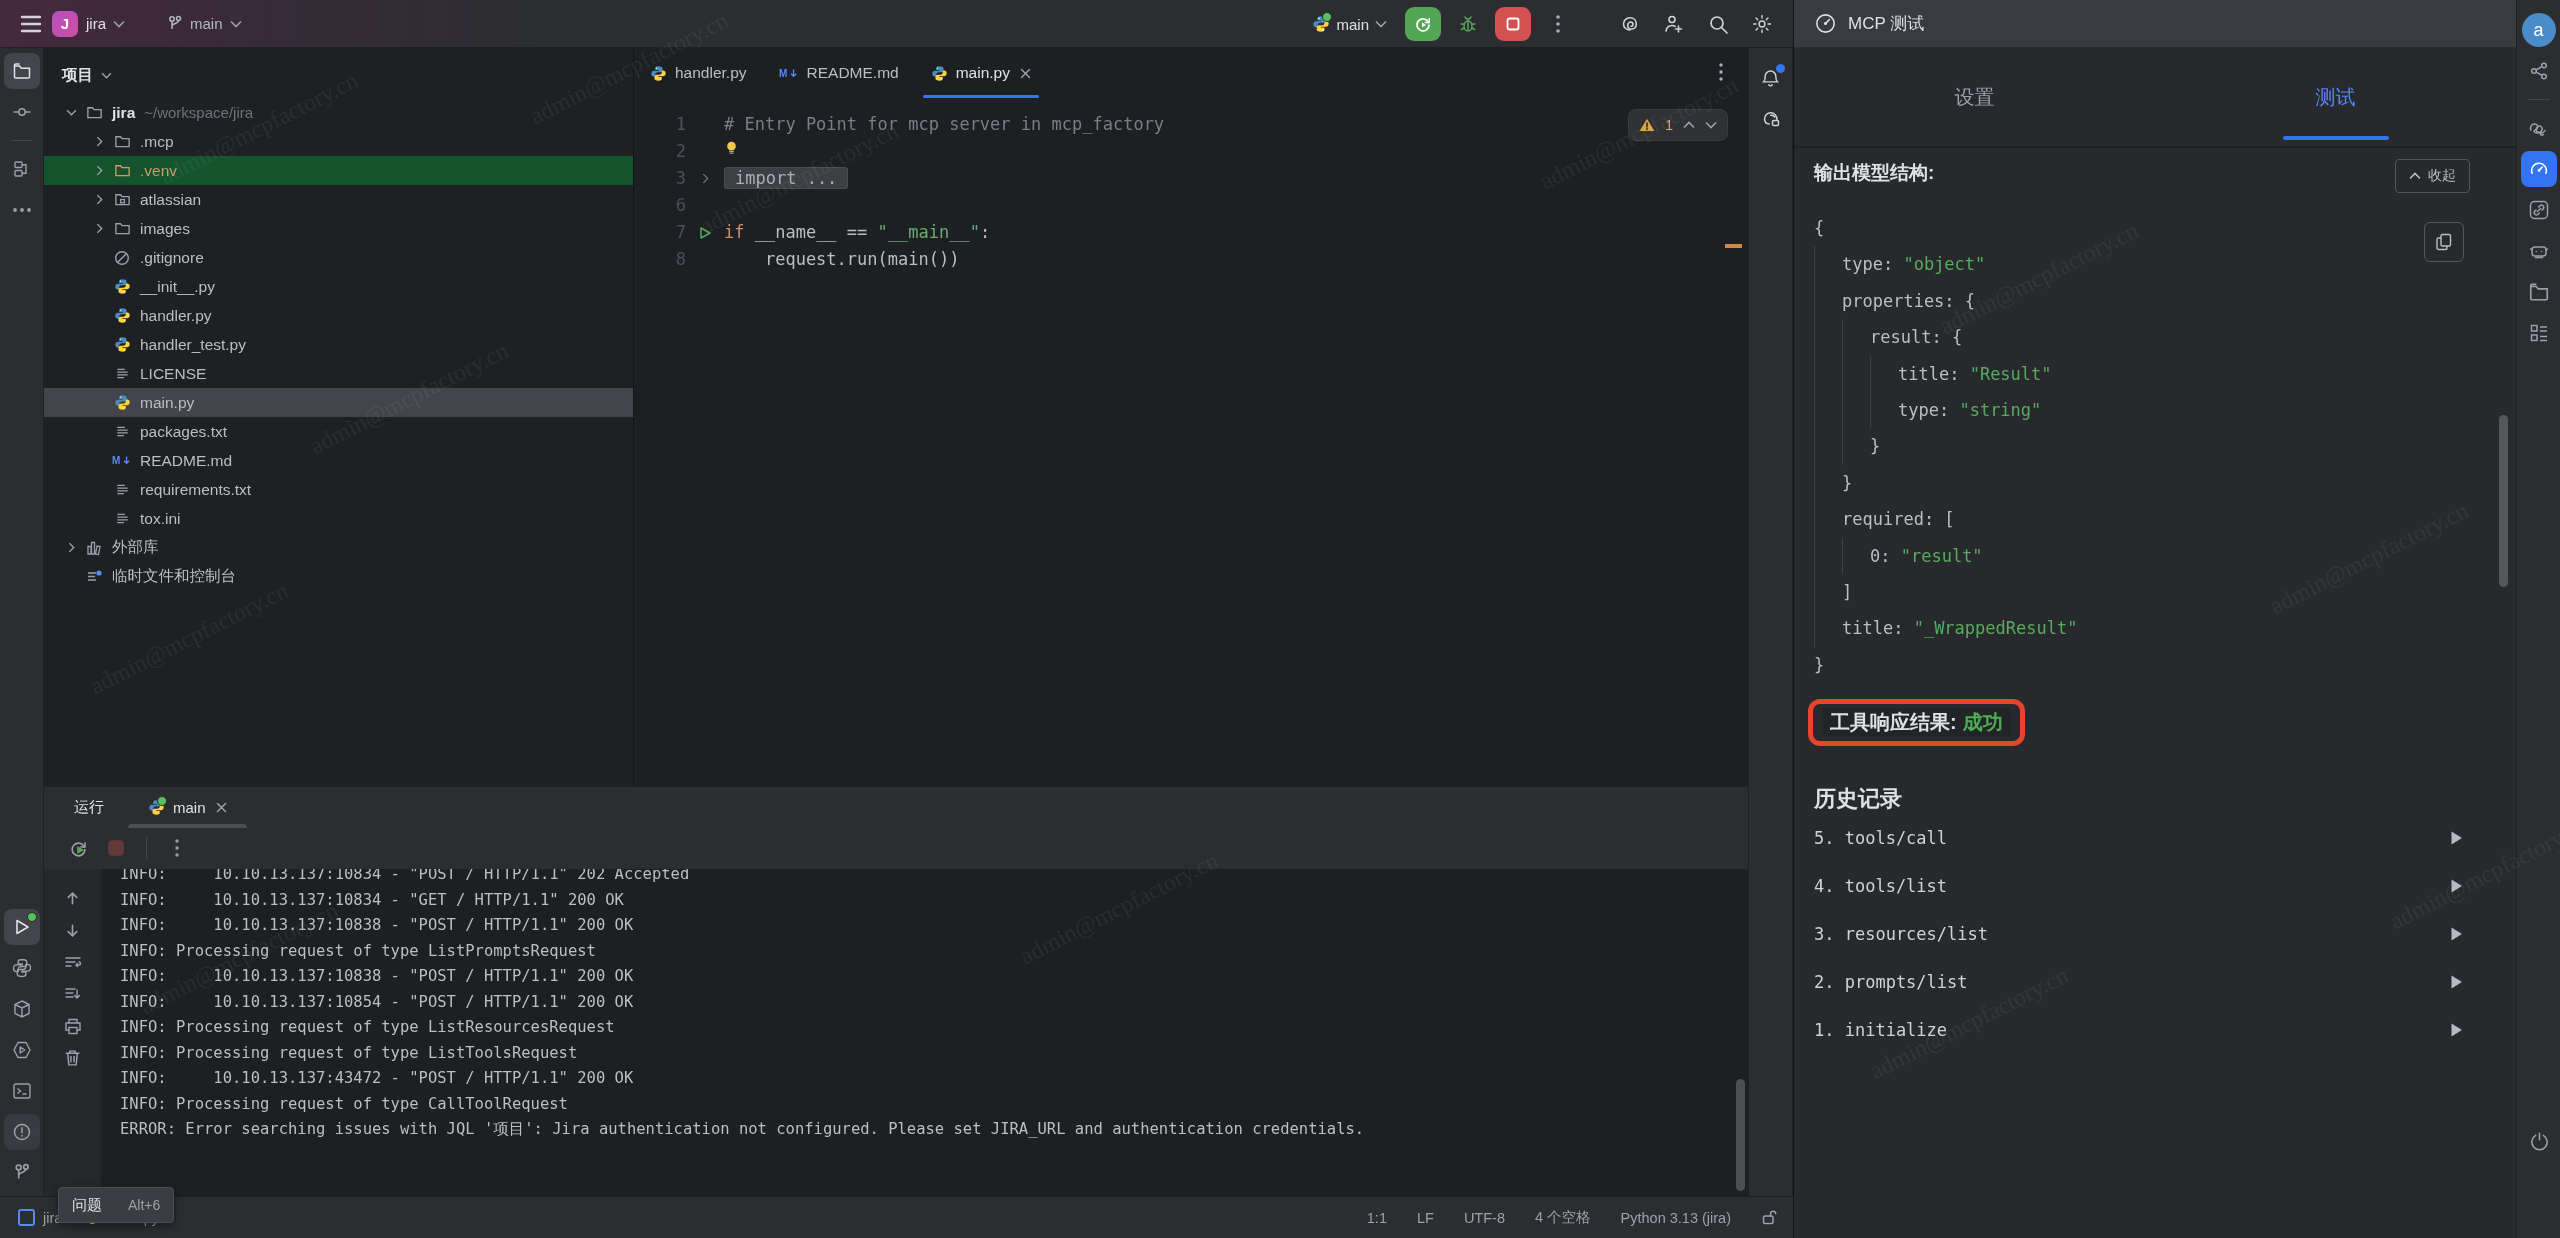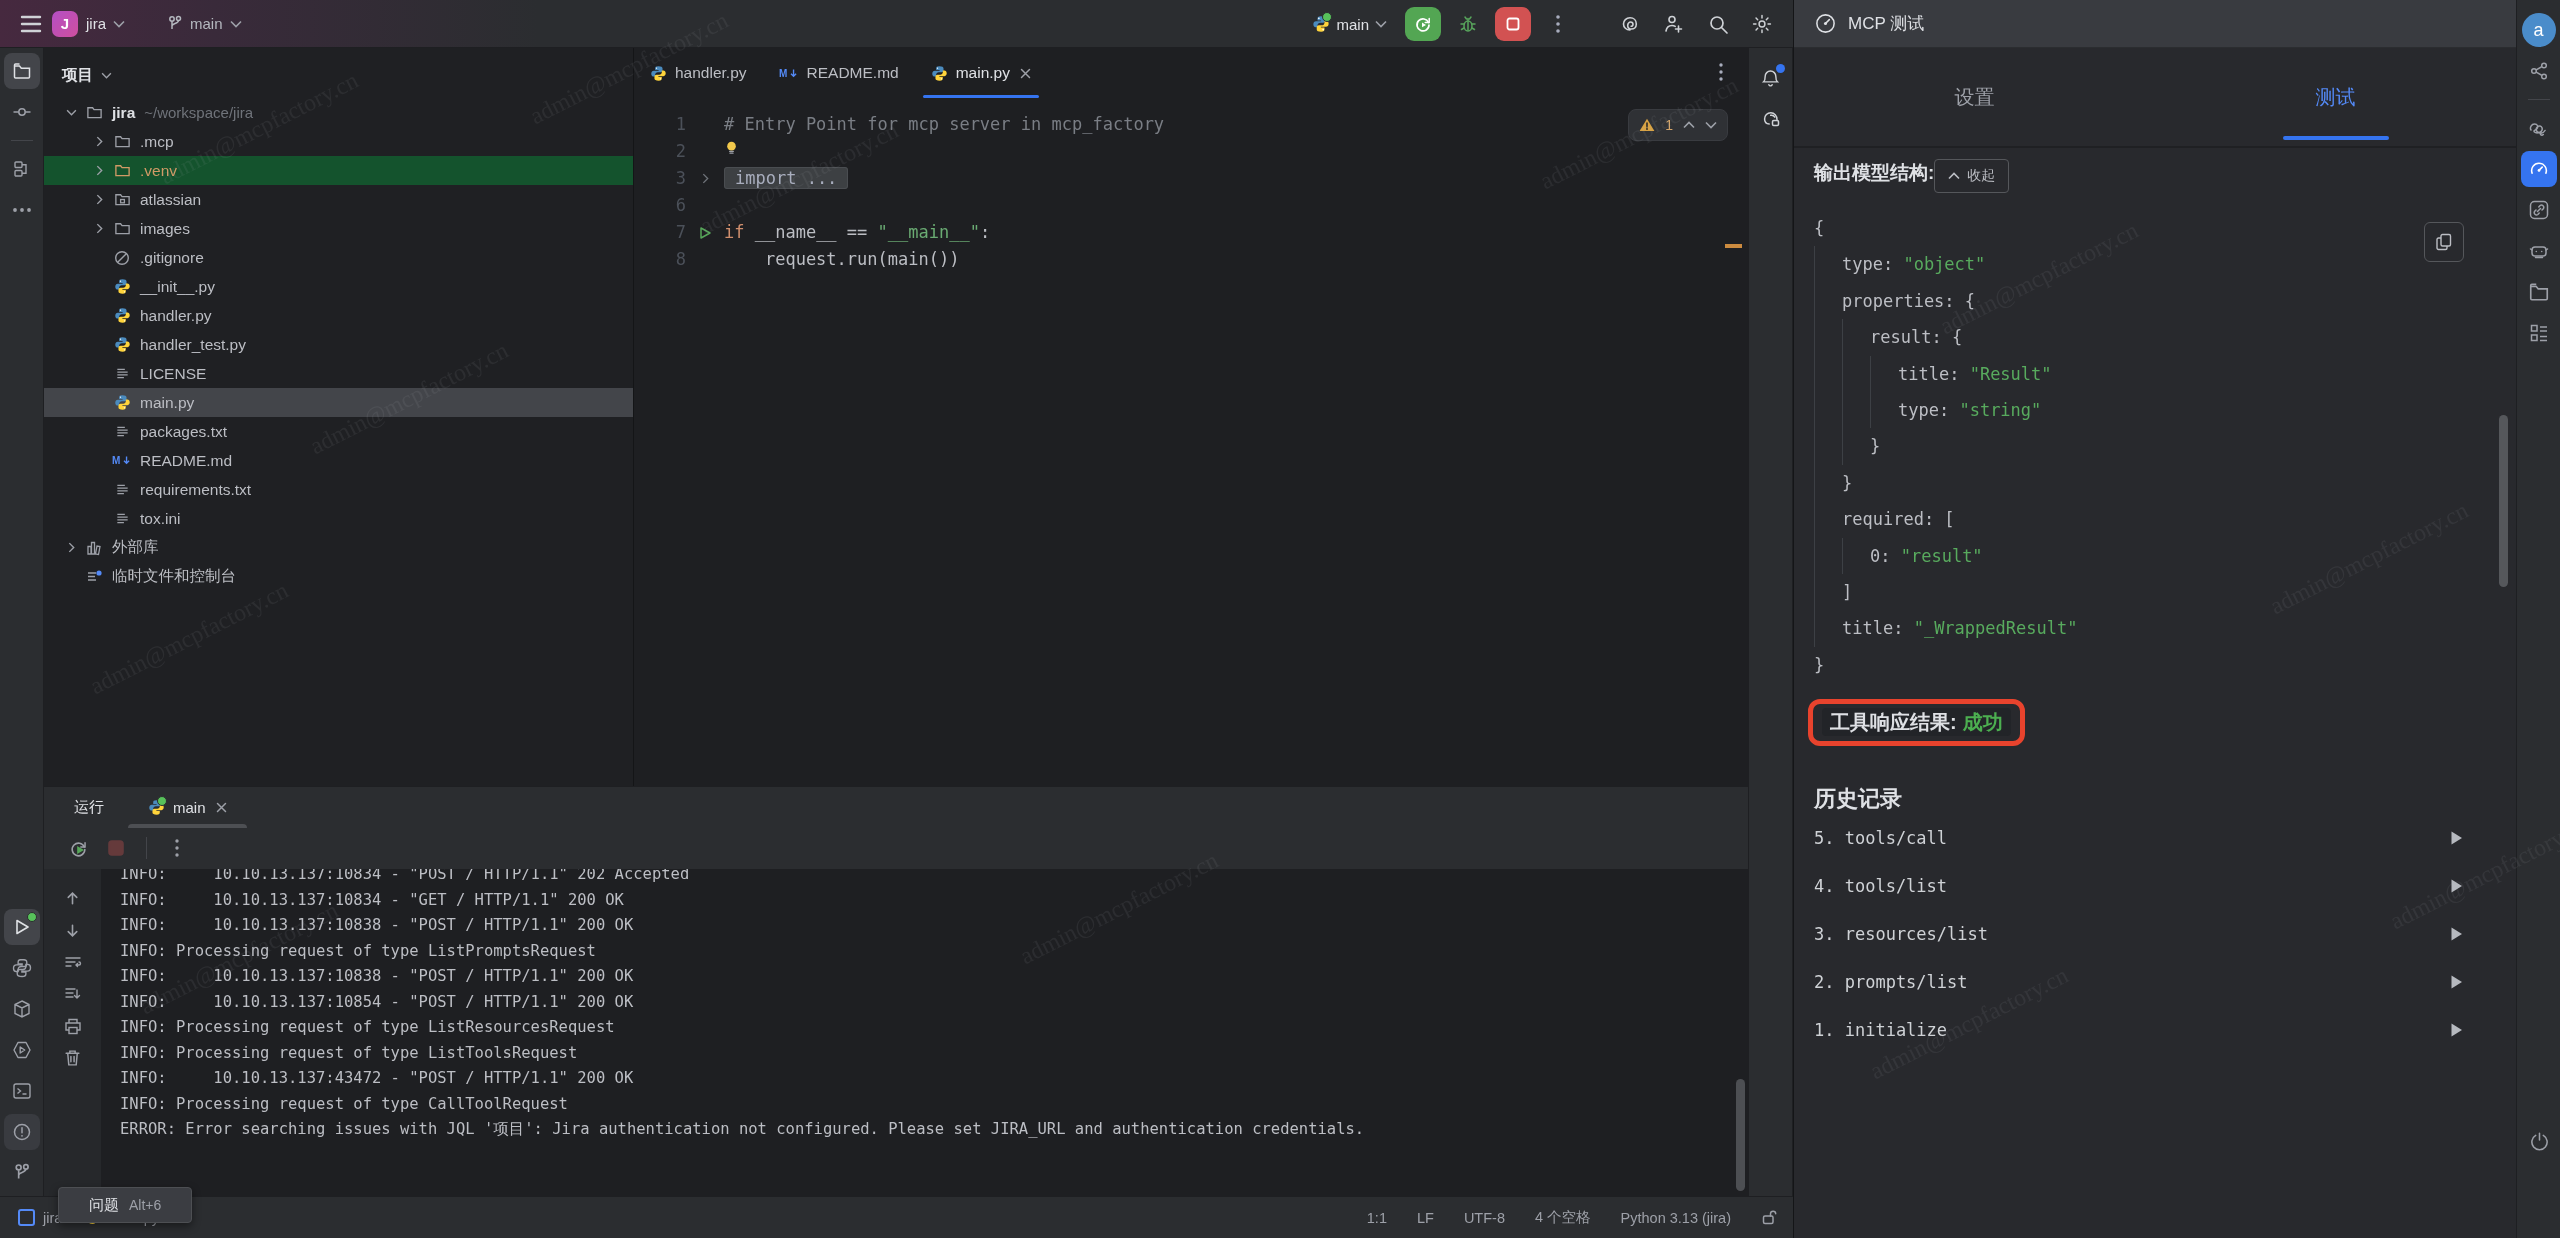--- a/index.html
+++ b/index.html
@@ -86,21 +86,21 @@
   .rt-div{width:1px;height:22px;background:#43454a;margin:0 8px;}
   #console-wrap{position:absolute;left:0;top:82px;right:0;bottom:0;display:flex;}
   #console-strip{width:58px;background:#26282b;border-right:1px solid #1e1f22;padding-top:12px;box-sizing:border-box;flex:none;}
   .cs-btn{width:30px;height:30px;margin:2px auto;display:flex;align-items:center;justify-content:center;color:#9da0a8;}
   #console{flex:1;background:#1e1f22;overflow:hidden;position:relative;
      font-family:"DejaVu Sans Mono",monospace;font-size:15.5px;line-height:25.5px;color:#bcbec4;
      padding:0 0 0 18px;}
   #console-inner{margin-top:-7px;white-space:pre;}
   #console-scroll{position:absolute;right:3px;top:210px;width:9px;height:112px;background:#4d4f53;border-radius:5px;}
   #tooltip{position:absolute;left:14px;top:318px;height:34px;background:#3b3d42;border:1px solid #4d4f53;border-radius:4px;
-     box-shadow:0 3px 8px rgba(0,0,0,.45);display:flex;align-items:center;gap:10px;padding:0 30px;font-size:15px;z-index:30;}
+     box-shadow:0 3px 8px rgba(0,0,0,.45);display:flex;align-items:center;gap:26px;padding:0 13px;font-size:15px;z-index:30;}
   #tooltip .tt-label{color:#dfe1e5;}
   #tooltip .tt-key{color:#9da0a8;font-size:14px;}
 
   
   #statusbar{position:absolute;left:0;top:1196px;width:1793px;height:42px;background:#2b2d30;border-top:1px solid #1e1f22;
      box-sizing:border-box;display:flex;align-items:center;font-size:14.5px;color:#9da0a8;}
   #sb-left{display:flex;align-items:center;gap:8px;padding-left:18px;}
   #sb-right{position:absolute;right:16px;display:flex;align-items:center;gap:30px;}
   .sb-item{color:#9da0a8;}
   #sb-proj-icon{width:13px;height:13px;border:2px solid #548af7;border-radius:3px;}
@@ -108,21 +108,21 @@
   
   #mcp{position:absolute;left:1793px;top:0;width:723px;height:1238px;background:#28292d;
      border-left:1px solid #141517;box-sizing:border-box;overflow:hidden;}
   #mcp-header{height:48px;background:#393b40;display:flex;align-items:center;gap:11px;padding-left:20px;
      color:#dfe1e5;font-size:17px;border-bottom:1px solid #2b2d30;box-sizing:border-box;}
   #mcp-tabs{height:100px;display:flex;border-bottom:2px solid #1f2023;box-sizing:border-box;}
   .mcp-tab{flex:1;display:flex;align-items:center;justify-content:center;font-size:20px;color:#9da0a8;position:relative;}
   .mcp-tab.active{color:#548af7;}
   .mcp-tab.active::after{content:"";position:absolute;left:50%;transform:translateX(-50%);bottom:6px;width:106px;height:4px;background:#3574f0;border-radius:2px;}
   #mcp-body{padding:0 20px;position:relative;}
-  #mcp-sec-row{display:flex;align-items:center;margin-top:8px;height:40px;}
+  #mcp-sec-row{display:flex;align-items:center;justify-content:space-between;margin-top:8px;height:40px;}
   #mcp-sec-title{font-size:19px;font-weight:bold;color:#dfe1e5;margin-top:-6px;}
   #collapse-btn{height:32px;border:1px solid #55575b;border-radius:4px;display:flex;align-items:center;gap:7px;
      padding:0 13px;color:#bcbec4;font-size:14px;margin-right:26px;}
   #schema{position:relative;margin-top:14px;font-family:"DejaVu Sans Mono",monospace;font-size:17px;line-height:36.4px;color:#bcbec4;}
   .sch-line{display:flex;white-space:pre;}
   .sch-ind{display:inline-block;width:27px;border-left:1px solid #3d4045;flex:none;}
   .sch-k{color:#bcbec4;}
   .sch-s{color:#58ab5e;}
   .sch-b{color:#cf8e6d;}
   .sch-p{color:#bcbec4;}

